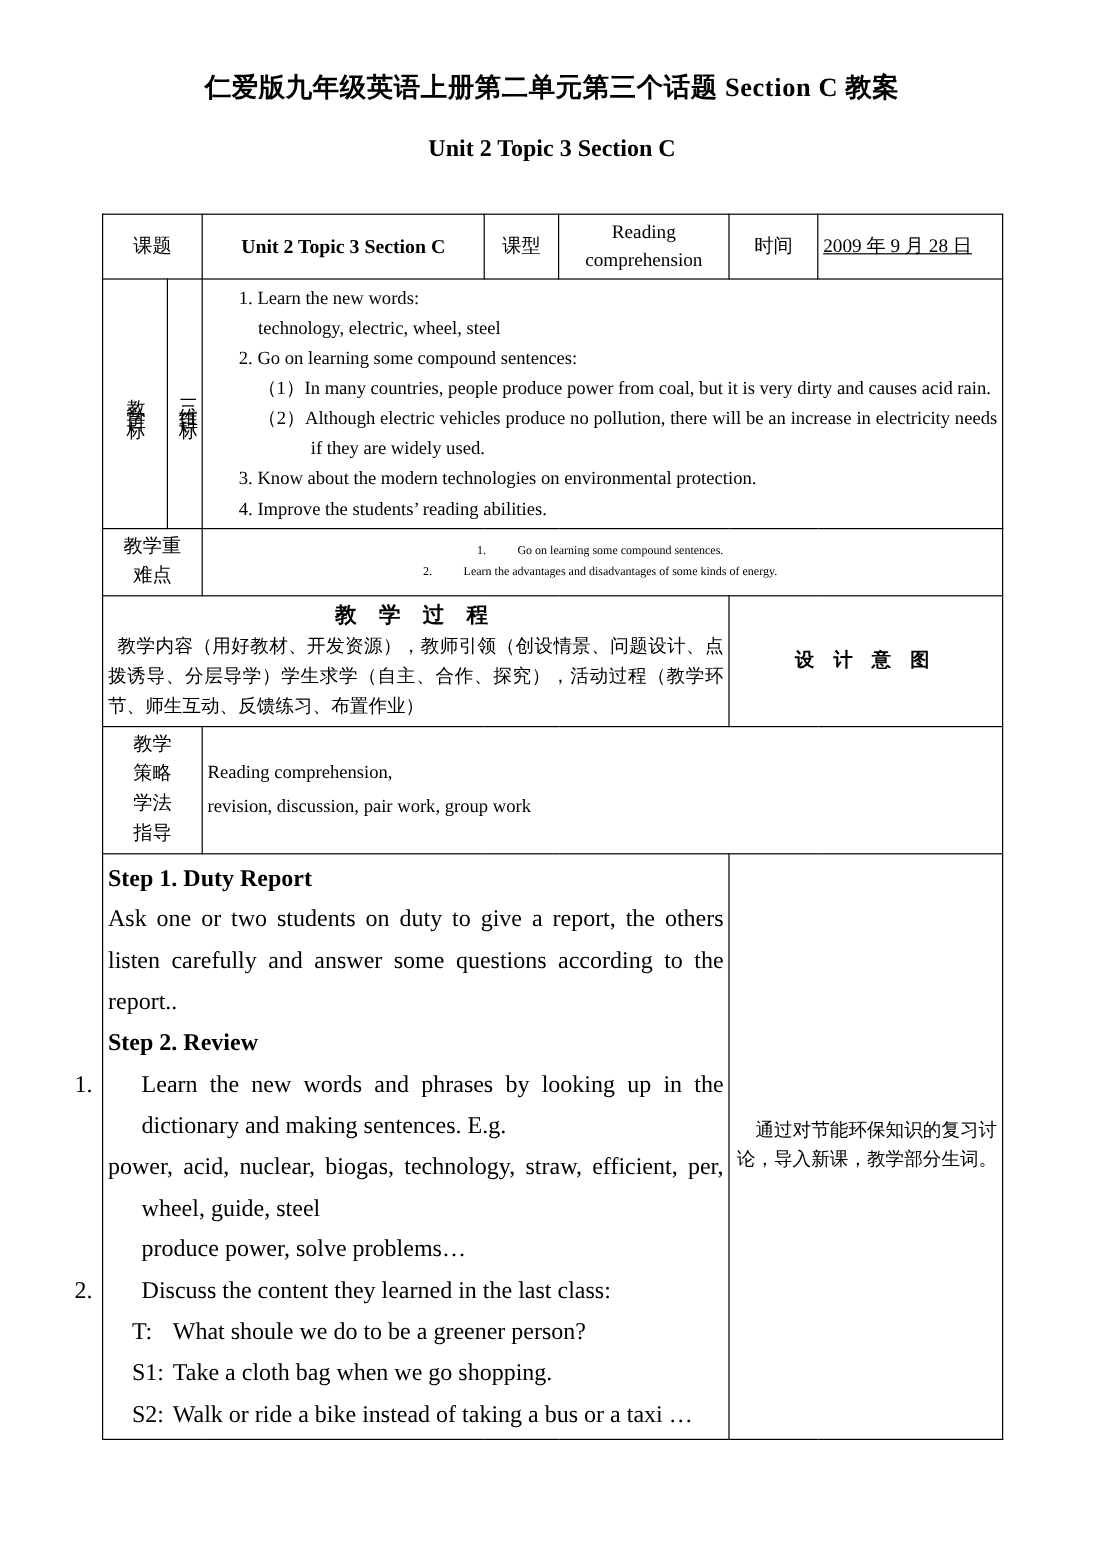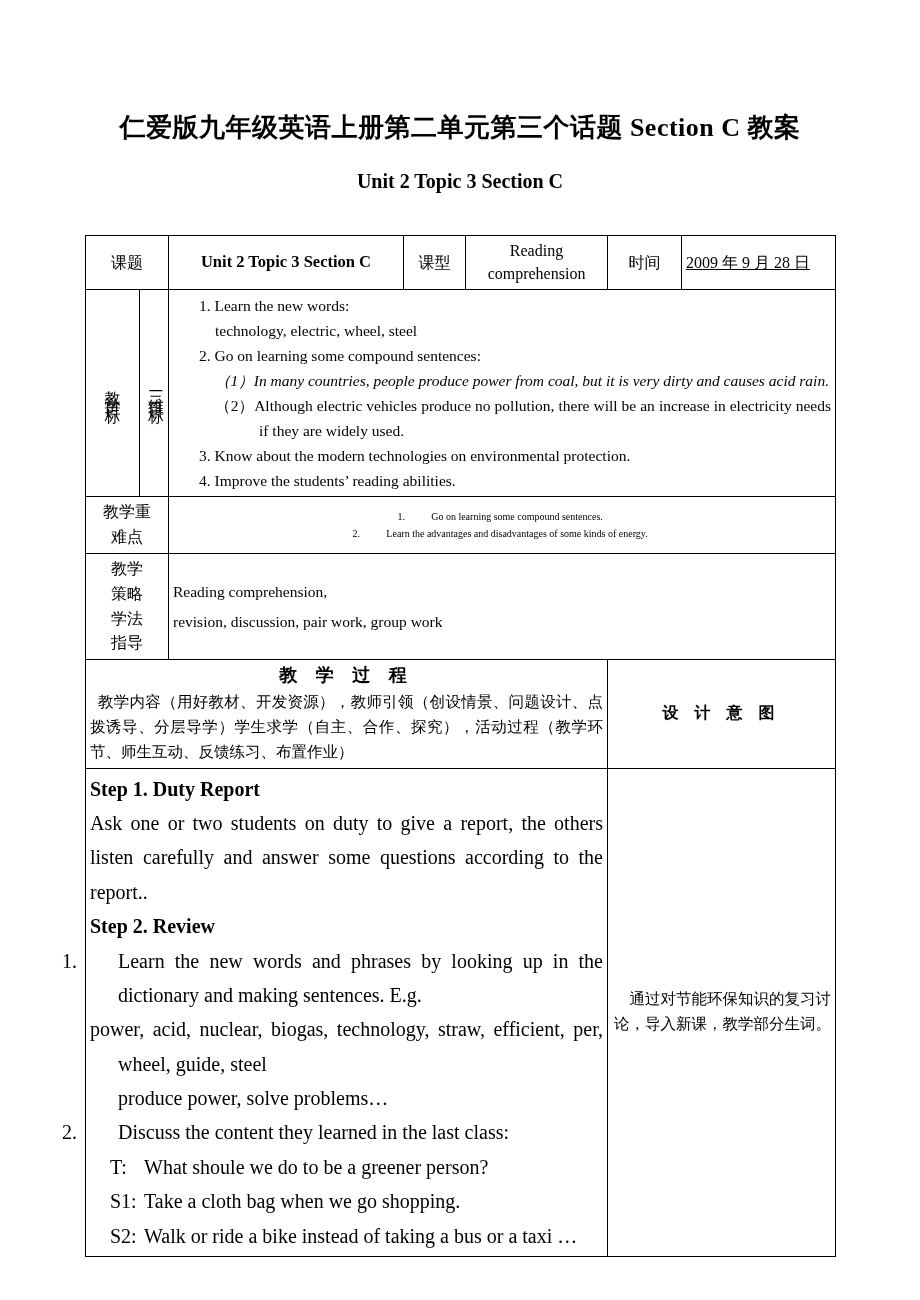--- a/index.html
+++ b/index.html
@@ -18,24 +18,24 @@
   .page {
     position: relative;
     width: 920px;
     height: 1300px;
     box-sizing: border-box;
   }
 
   
   .doc-title {
     text-align: center;
-    font-size: 26px;
+    font-size: 22px;
     font-weight: bold;
     letter-spacing: 0.5px;
-    padding-top: 112px;
+    padding-top: 60px;
     line-height: 1.2;
   }
   .doc-subtitle {
     text-align: center;
     font-size: 20px;
     font-weight: bold;
     padding-top: 26px;
     line-height: 1.2;
   }
 
@@ -114,21 +114,20 @@
     line-height: 1.62;
     padding: 6px 8px 6px 8px;
   }
   .obj-cell .l1 { padding-left: 26px; }
   .obj-cell .l2 { padding-left: 42px; }
   .obj-cell .just {
     padding-left: 42px;
     text-align: justify;
     text-align-last: left;
     text-indent: -0px;
-    font-style: italic;
   }
   .obj-cell .hang2 {
     padding-left: 86px;
     text-indent: -44px;
     text-align: justify;
     text-align-last: left;
   }
 
   
   .kp-cell {
@@ -284,38 +283,38 @@
           <div class="item">
             <span class="n">1.</span><span>Go on learning some compound sentences.</span>
           </div>
           <div class="item">
             <span class="n">2.</span><span>Learn the advantages and disadvantages of some kinds of energy.</span>
           </div>
         </td>
       </tr>
 
       <tr>
+        <td class="proc-head" colspan="5">
+          <div class="proc-title">教 学 过 程</div>
+          <div class="proc-desc">教学内容（用好教材、开发资源），教师引领（创设情景、问题设计、点拨诱导、分层导学）学生求学（自主、合作、探究），活动过程（教学环节、师生互动、反馈练习、布置作业）</div>
+        </td>
+        <td class="intent-head" colspan="2">设 计 意 图</td>
+      </tr>
+
+      <tr>
         <td class="slabel" colspan="2">
           <div>教学</div>
           <div>策略</div>
           <div>学法</div>
           <div>指导</div>
         </td>
         <td class="st-cell" colspan="5">
           <div>Reading    comprehension,</div>
           <div>revision, discussion, pair work, group work</div>
         </td>
-      </tr>
-
-      <tr>
-        <td class="proc-head" colspan="5">
-          <div class="proc-title">教 学 过 程</div>
-          <div class="proc-desc">教学内容（用好教材、开发资源），教师引领（创设情景、问题设计、点拨诱导、分层导学）学生求学（自主、合作、探究），活动过程（教学环节、师生互动、反馈练习、布置作业）</div>
-        </td>
-        <td class="intent-head" colspan="2">设 计 意 图</td>
       </tr>
 
       <tr>
         <td class="body-cell" colspan="5">
           <div class="step">Step 1. Duty Report</div>
           <div class="para">Ask one or two students on duty to give a report, the others listen carefully and answer some questions according to the report..</div>
           <div class="step">Step 2. Review</div>
           <div class="num">
             <span class="n">1.</span><span>Learn the new words and phrases by looking up in the dictionary and making sentences. E.g.</span>
           </div>

